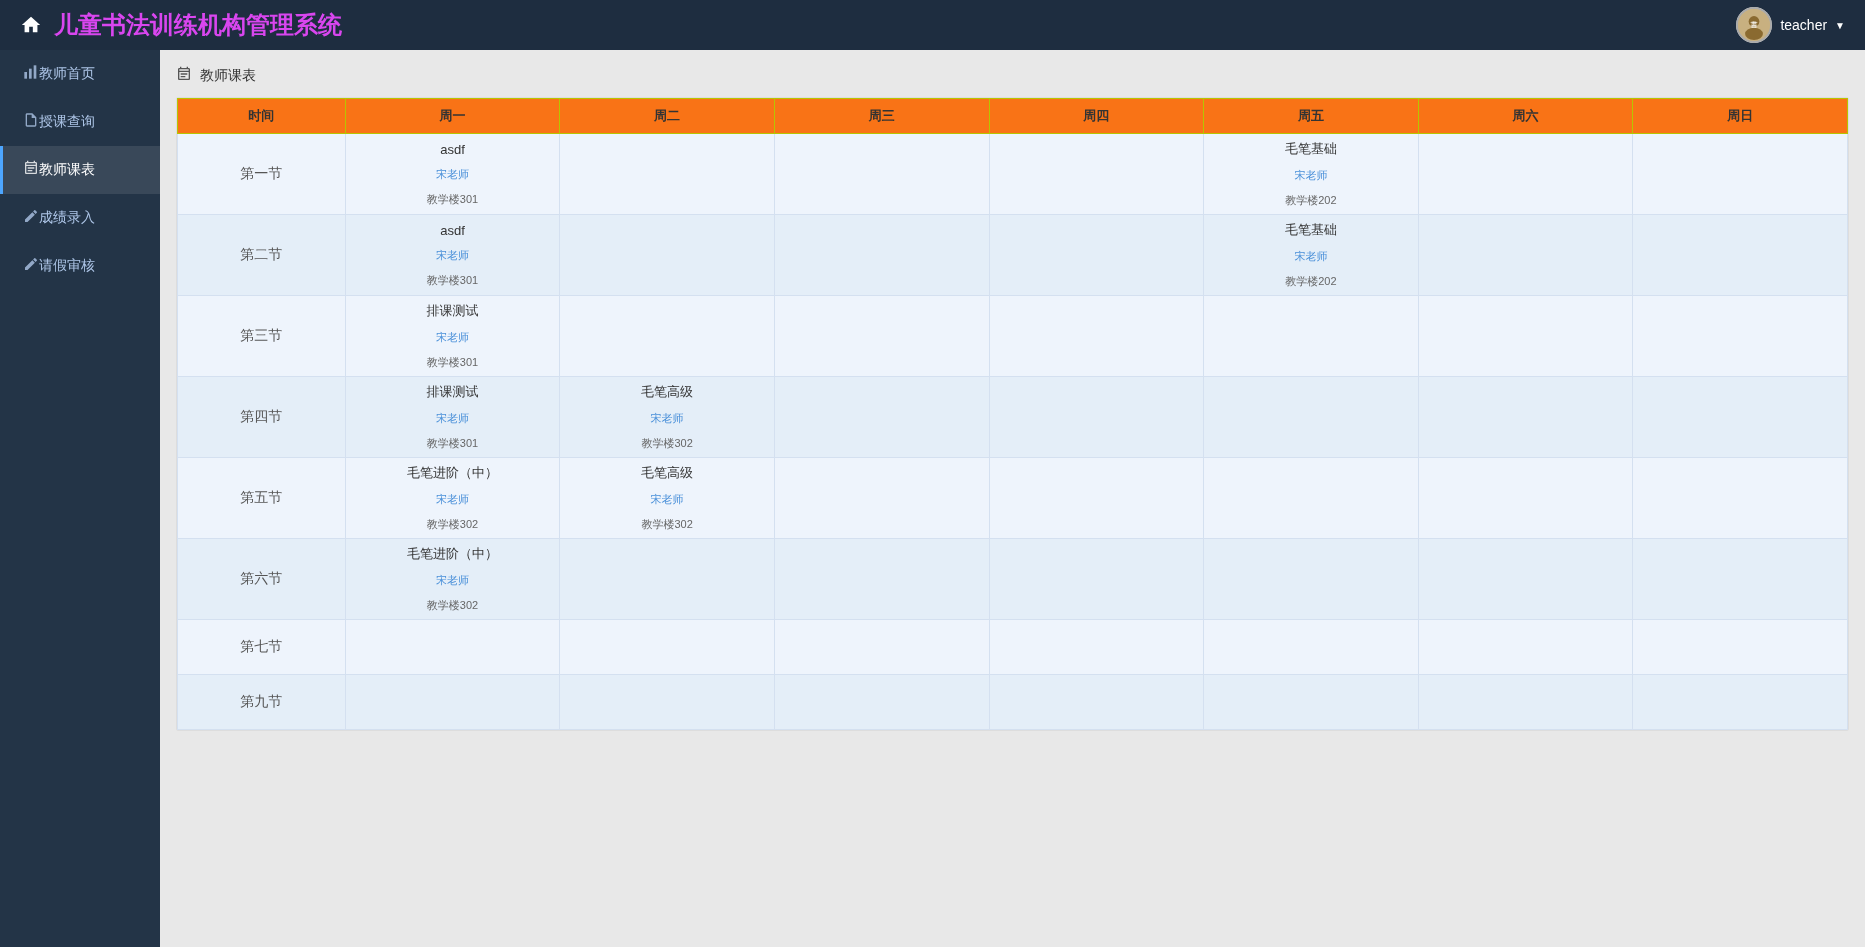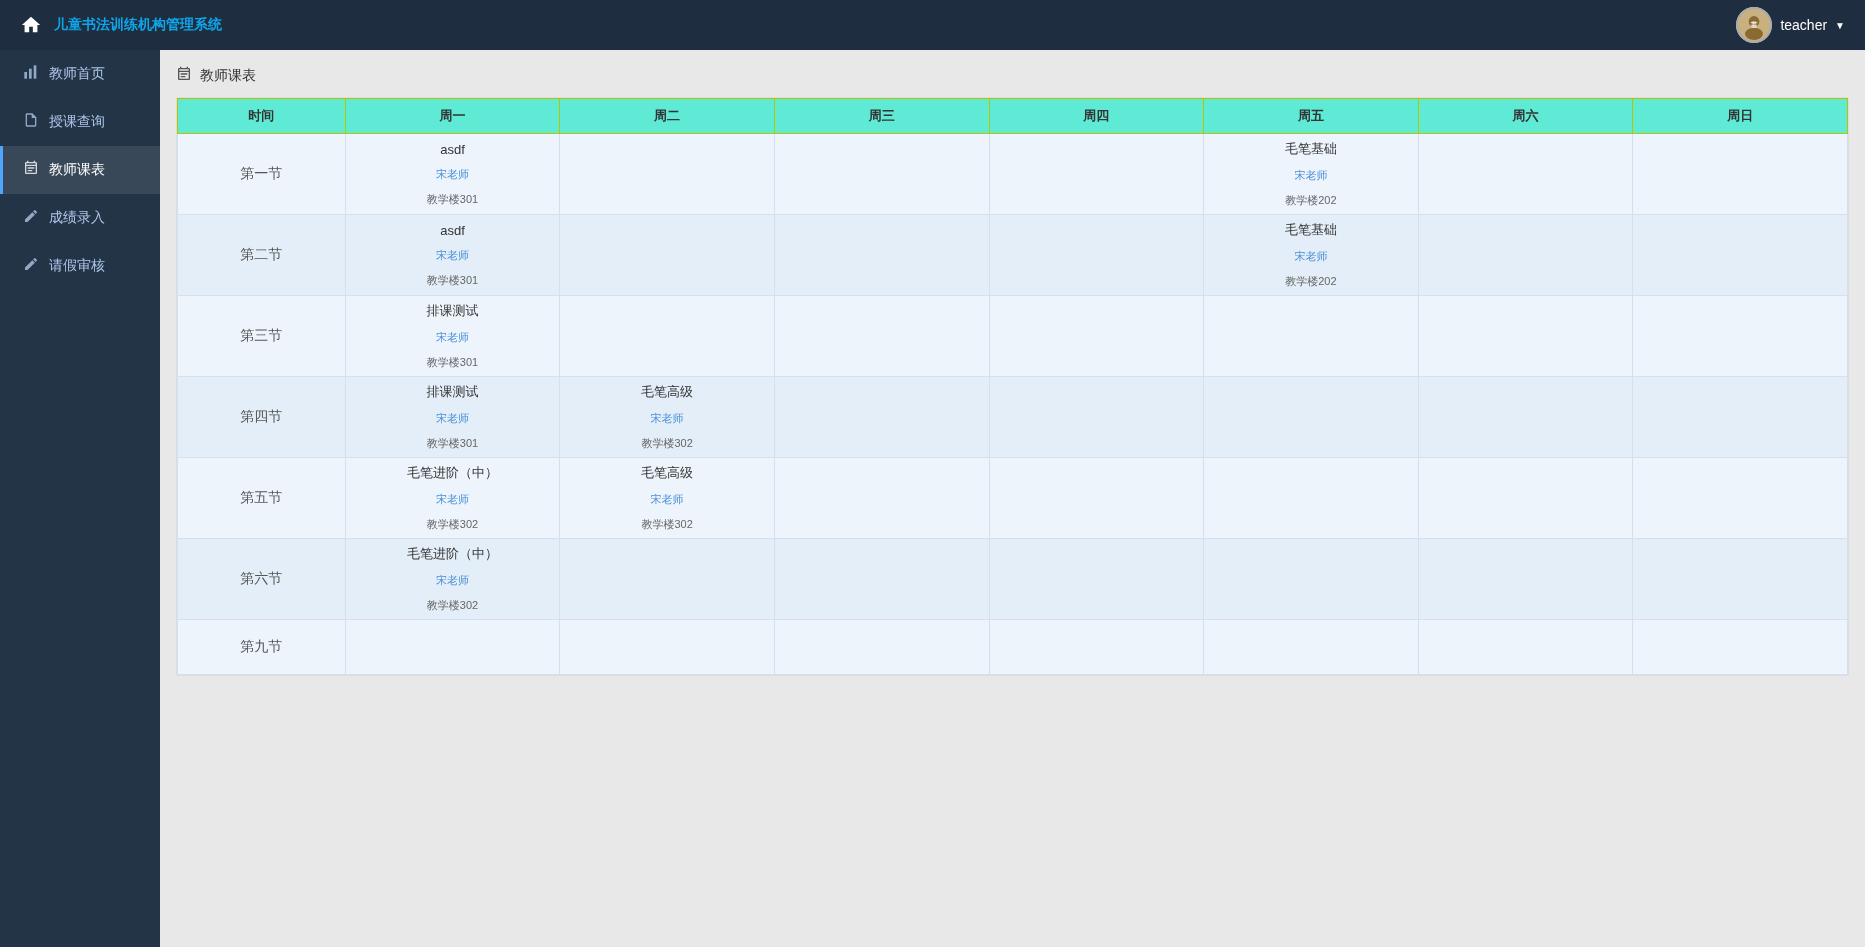--- a/index.html
+++ b/index.html
@@ -15,23 +15,23 @@
       padding: 0 20px;
       flex-shrink: 0;
       justify-content: space-between;
     }
     .header-left {
       display: flex;
       align-items: center;
       gap: 12px;
     }
     .header-title {
-      font-size: 14px;
+      font-size: 24px;
       font-weight: bold;
-      color: #0ea5e9;
+      color: #d946ef;
     }
     .home-icon {
       width: 22px;
       height: 22px;
     }
     .header-right {
       display: flex;
       align-items: center;
       gap: 8px;
       cursor: pointer;
@@ -72,21 +72,20 @@
     .sidebar {
       width: 160px;
       background: #233447;
       display: flex;
       flex-direction: column;
       flex-shrink: 0;
     }
     .sidebar-item {
       display: flex;
       align-items: center;
-      gap: 10px;
       padding: 14px 20px;
       color: #aec6e8;
       font-size: 14px;
       cursor: pointer;
       border-left: 3px solid transparent;
     }
     .sidebar-item.active {
       color: #fff;
       background: rgba(255,255,255,0.1);
       border-left: 3px solid #4da6ff;
@@ -124,21 +123,21 @@
       border-radius: 2px;
     }
 
     table {
       width: 100%;
       border-collapse: collapse;
       table-layout: fixed;
     }
 
     thead tr th {
-      background: #5eead4;
+      background: #f97316;
       color: #333;
       font-weight: bold;
       font-size: 13px;
       padding: 8px 0;
       text-align: center;
       border: 1px solid #b8c400;
     }
 
     tbody tr td {
       border: 1px solid #d4e0f0;
@@ -397,20 +396,30 @@
                 </div>
               </td>
               <td></td>
               <td></td>
               <td></td>
               <td></td>
               <td></td>
               <td></td>
             </tr>
             <tr>
+              <td class="cell-time">第七节</td>
+              <td></td>
+              <td></td>
+              <td></td>
+              <td></td>
+              <td></td>
+              <td></td>
+              <td></td>
+            </tr>
+            <tr>
               <td class="cell-time">第九节</td>
               <td></td>
               <td></td>
               <td></td>
               <td></td>
               <td></td>
               <td></td>
               <td></td>
             </tr>
           </tbody>

